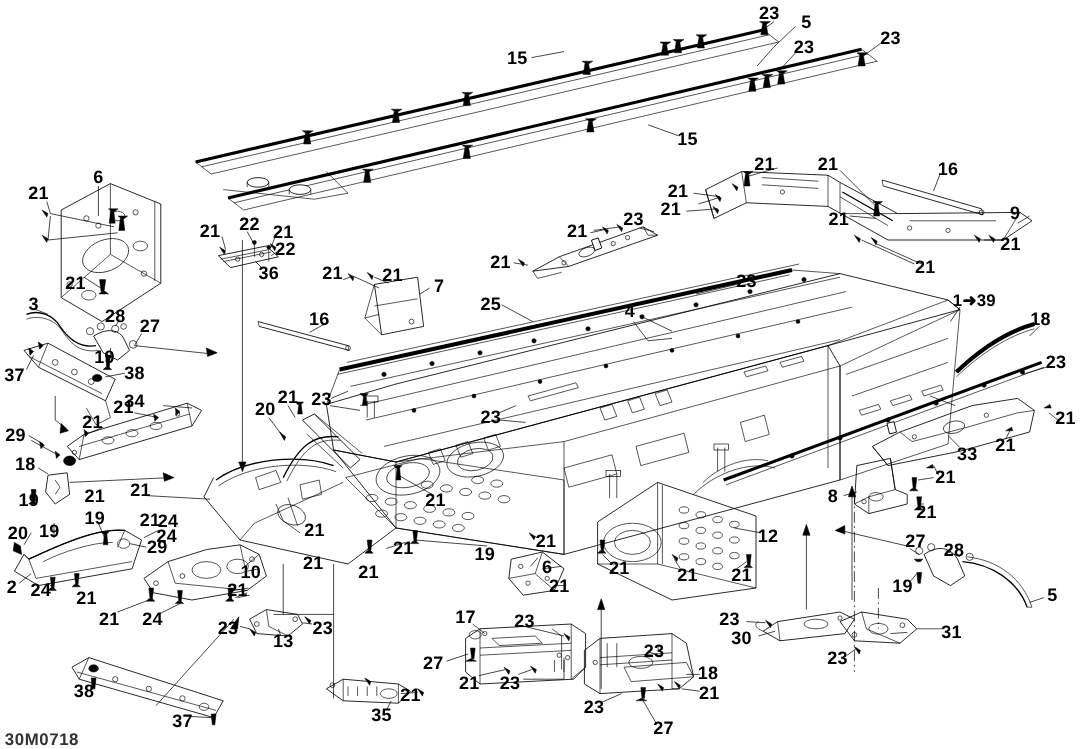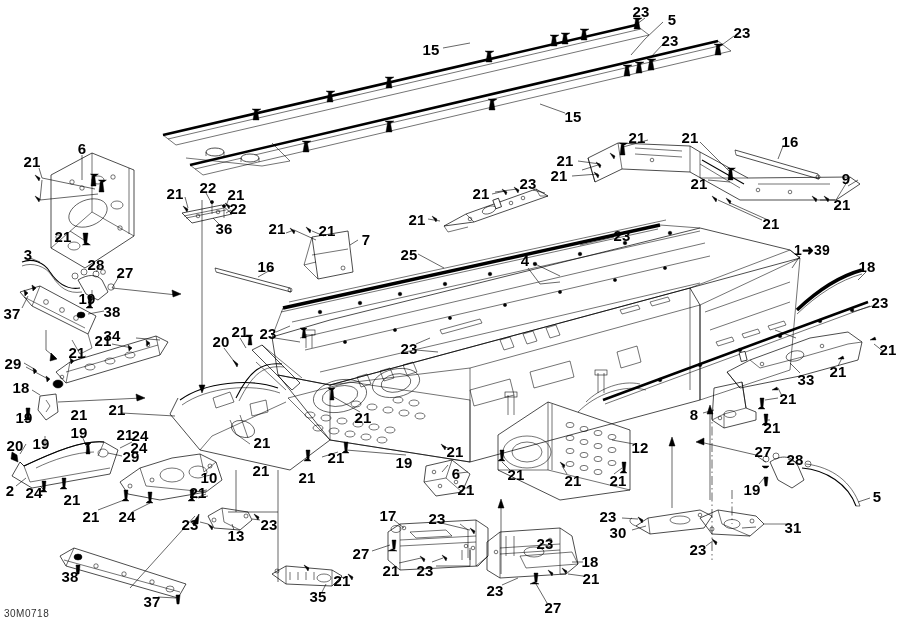--- a/index.html
+++ b/index.html
@@ -36,22 +36,22 @@
     letter-spacing: 0.2px;
   }
   .callout.arrowed {
     font-size: 14px;
   }
   #watermark {
     position: absolute;
     left: 4px;
     top: 608px;
     font-family: "Liberation Sans", sans-serif;
-    font-size: 10px;
-    font-weight: normal;
+    font-size: 14px;
+    font-weight: bold;
     color: #333333;
     letter-spacing: 0.5px;
   }
   .ln { stroke: #000; fill: none; stroke-width: 0.7; }
   .ln-thin { stroke: #000; fill: none; stroke-width: 0.55; }
   .ln-med { stroke: #000; fill: none; stroke-width: 1.1; }
   .ln-hv { stroke: #000; fill: none; stroke-width: 2.6; }
   .ln-hv2 { stroke: #000; fill: none; stroke-width: 3.4; }
   .leader { stroke: #000; fill: none; stroke-width: 0.6; }
   .fil-w { fill: #ffffff; stroke: #000; stroke-width: 0.7; }

